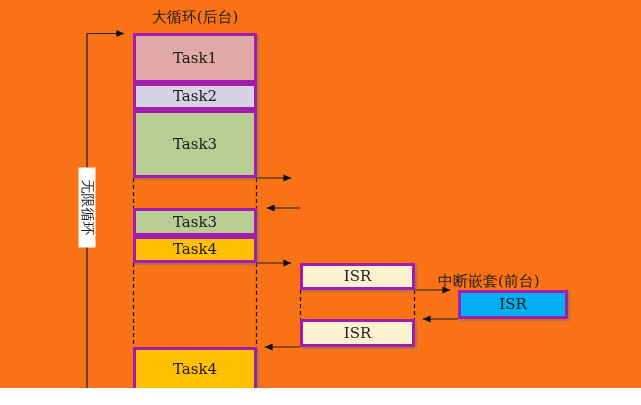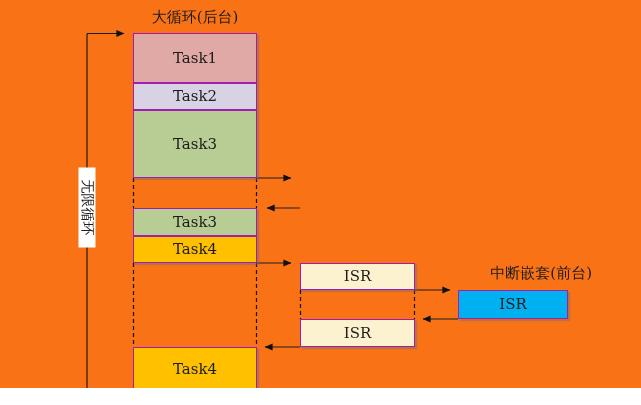--- a/index.html
+++ b/index.html
@@ -3,30 +3,30 @@
 <meta charset="utf-8">
 <style>
   html,body{margin:0;padding:0;background:#fff;}
   .stage{
     position:relative;width:641px;height:388px;background:#f97316;
     overflow:hidden;font-family:"DejaVu Serif","Liberation Serif",serif;
     color:#1c1c1c;
   }
   .layer{position:absolute;left:0;top:0;pointer-events:none;}
   .box{
-    position:absolute;box-sizing:border-box;border:1px solid #a21caf;
+    position:absolute;box-sizing:border-box;border:3px solid #a21caf;
     display:flex;align-items:center;justify-content:center;
     font-size:15px;line-height:1;box-shadow:2px 2px 1px rgba(110,110,110,.45);
   }
   .title{
     position:absolute;left:133px;top:8px;width:124px;text-align:center;
     font-size:15px;white-space:nowrap;
   }
   .nested-title{
-    position:absolute;left:438px;top:264px;width:154px;text-align:right;
+    position:absolute;left:438px;top:272px;width:154px;text-align:left;
     font-size:15px;white-space:nowrap;
   }
   .loop-label{
     position:absolute;left:47px;top:199px;width:80px;height:17px;
     text-align:center;font-size:14px;line-height:17px;background:#fff;
     transform:rotate(90deg);white-space:nowrap;
   }
   
   .task1 {left:133px;top:33px; width:124px;height:50px;}
   .task2 {left:133px;top:83px; width:124px;height:27px;}

